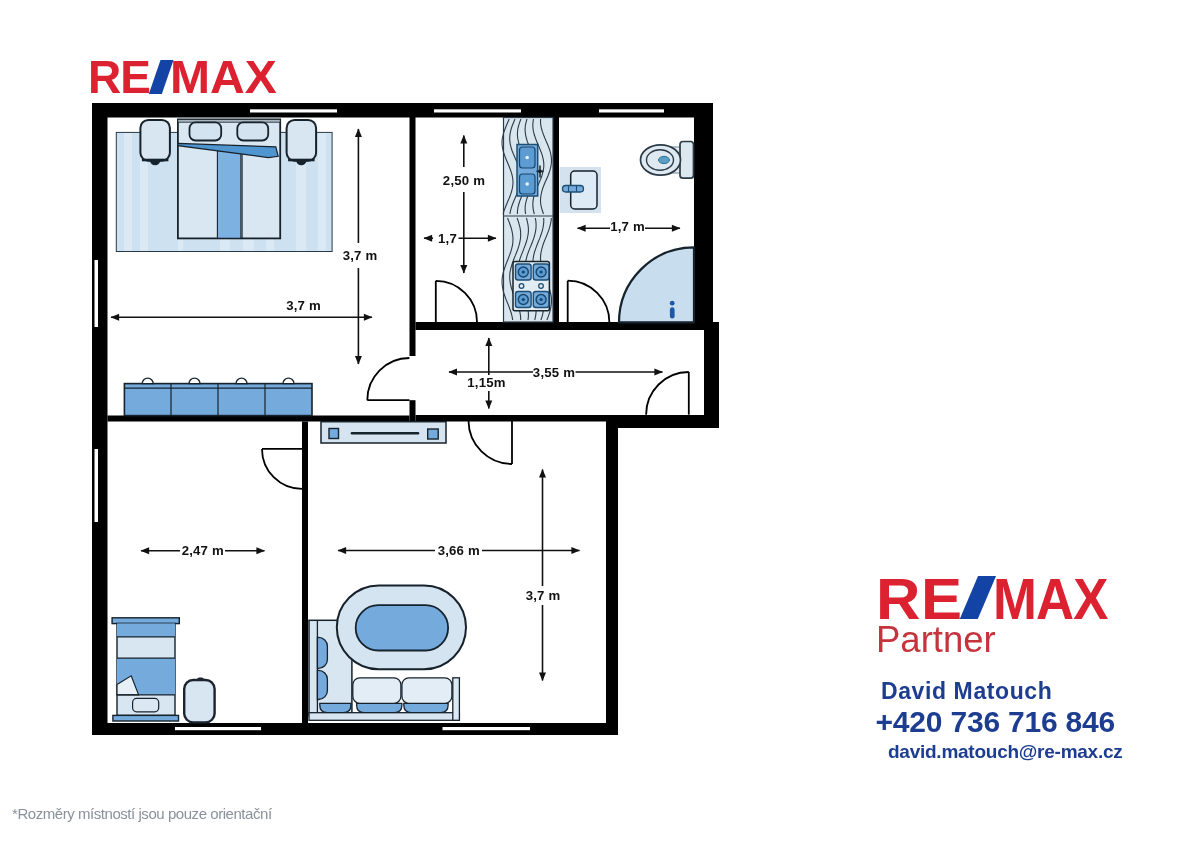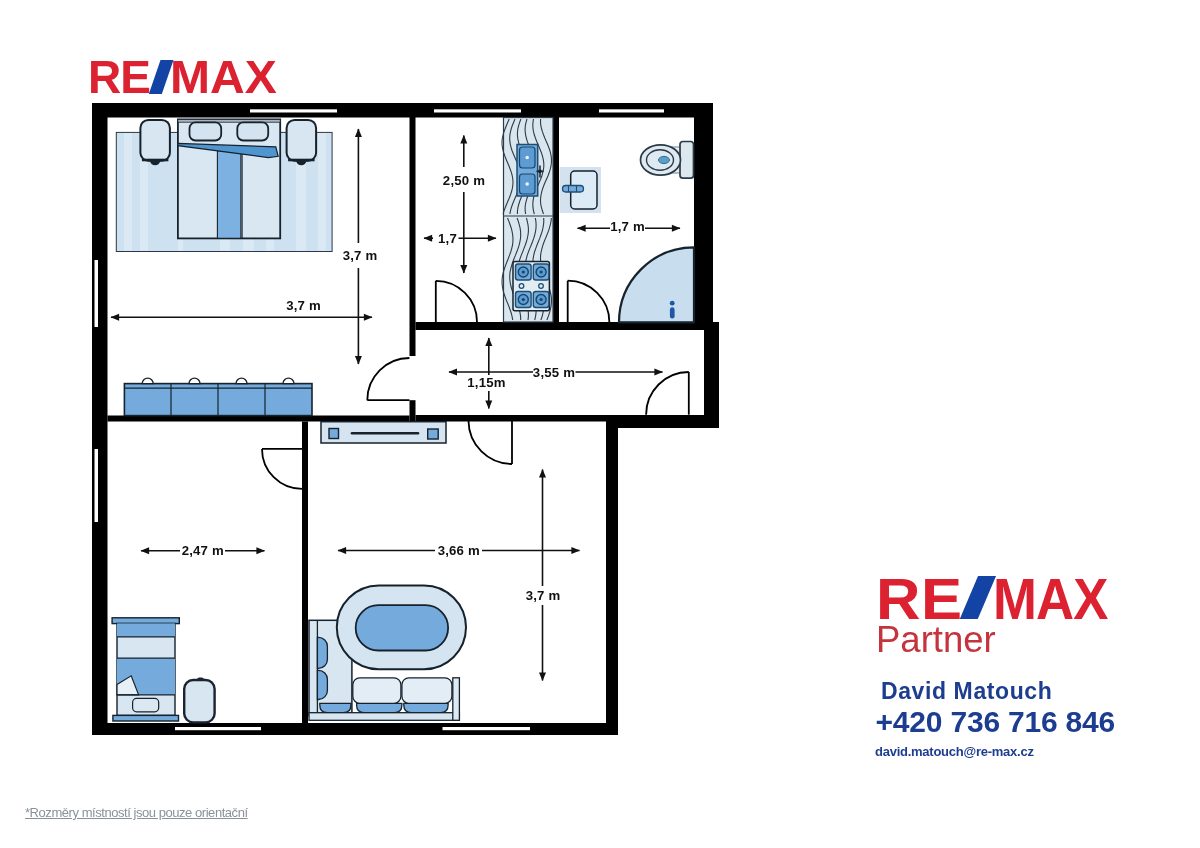--- a/index.html
+++ b/index.html
@@ -355,18 +355,18 @@
   <div class="abs" id="lg2sl" style="left:100px;top:15.8px;width:18px;height:42.5px;background:#1243a5;transform:skewX(-23deg);transform-origin:0 100%;"></div>
 
   <div class="abs redtxt" id="lg2max" style="left:133px;top:10px;font-size:57px;line-height:58px;letter-spacing:-1px;transform:scaleX(0.925);transform-origin:0 0;">MAX</div>
 
   <div class="abs" id="lg2partner" style="left:16px;top:62px;font-size:36.5px;line-height:36.5px;color:#c5333d;">Partner</div>
 
   <div class="abs bluetxt" id="agname" style="left:21px;top:116px;font-size:23px;line-height:31px;letter-spacing:0.6px;">David Matouch</div>
 
   <div class="abs bluetxt" id="agphone" style="left:15.5px;top:147px;font-size:30px;line-height:30px;letter-spacing:-0.2px;">+420 736 716 846</div>
 
-  <div class="abs bluetxt" id="agemail" style="left:15px;top:181.5px;font-size:13px;line-height:19px;letter-spacing:-0.25px;">david.matouch@re-max.cz</div>
+  <div class="abs bluetxt" id="agemail" style="left:28px;top:181.5px;font-size:19px;line-height:19px;letter-spacing:-0.25px;">david.matouch@re-max.cz</div>
 </div>
 
-<div class="abs" id="footnote" style="left:25px;top:805px;font-size:13px;letter-spacing:-0.45px;color:#8a919b;text-decoration:underline;">*Rozměry místností jsou pouze orientační</div>
+<div class="abs" id="footnote" style="left:12px;top:805px;font-size:15px;letter-spacing:-0.45px;color:#8a919b;">*Rozměry místností jsou pouze orientační</div>
 
 </div>
 
 </body></html>

